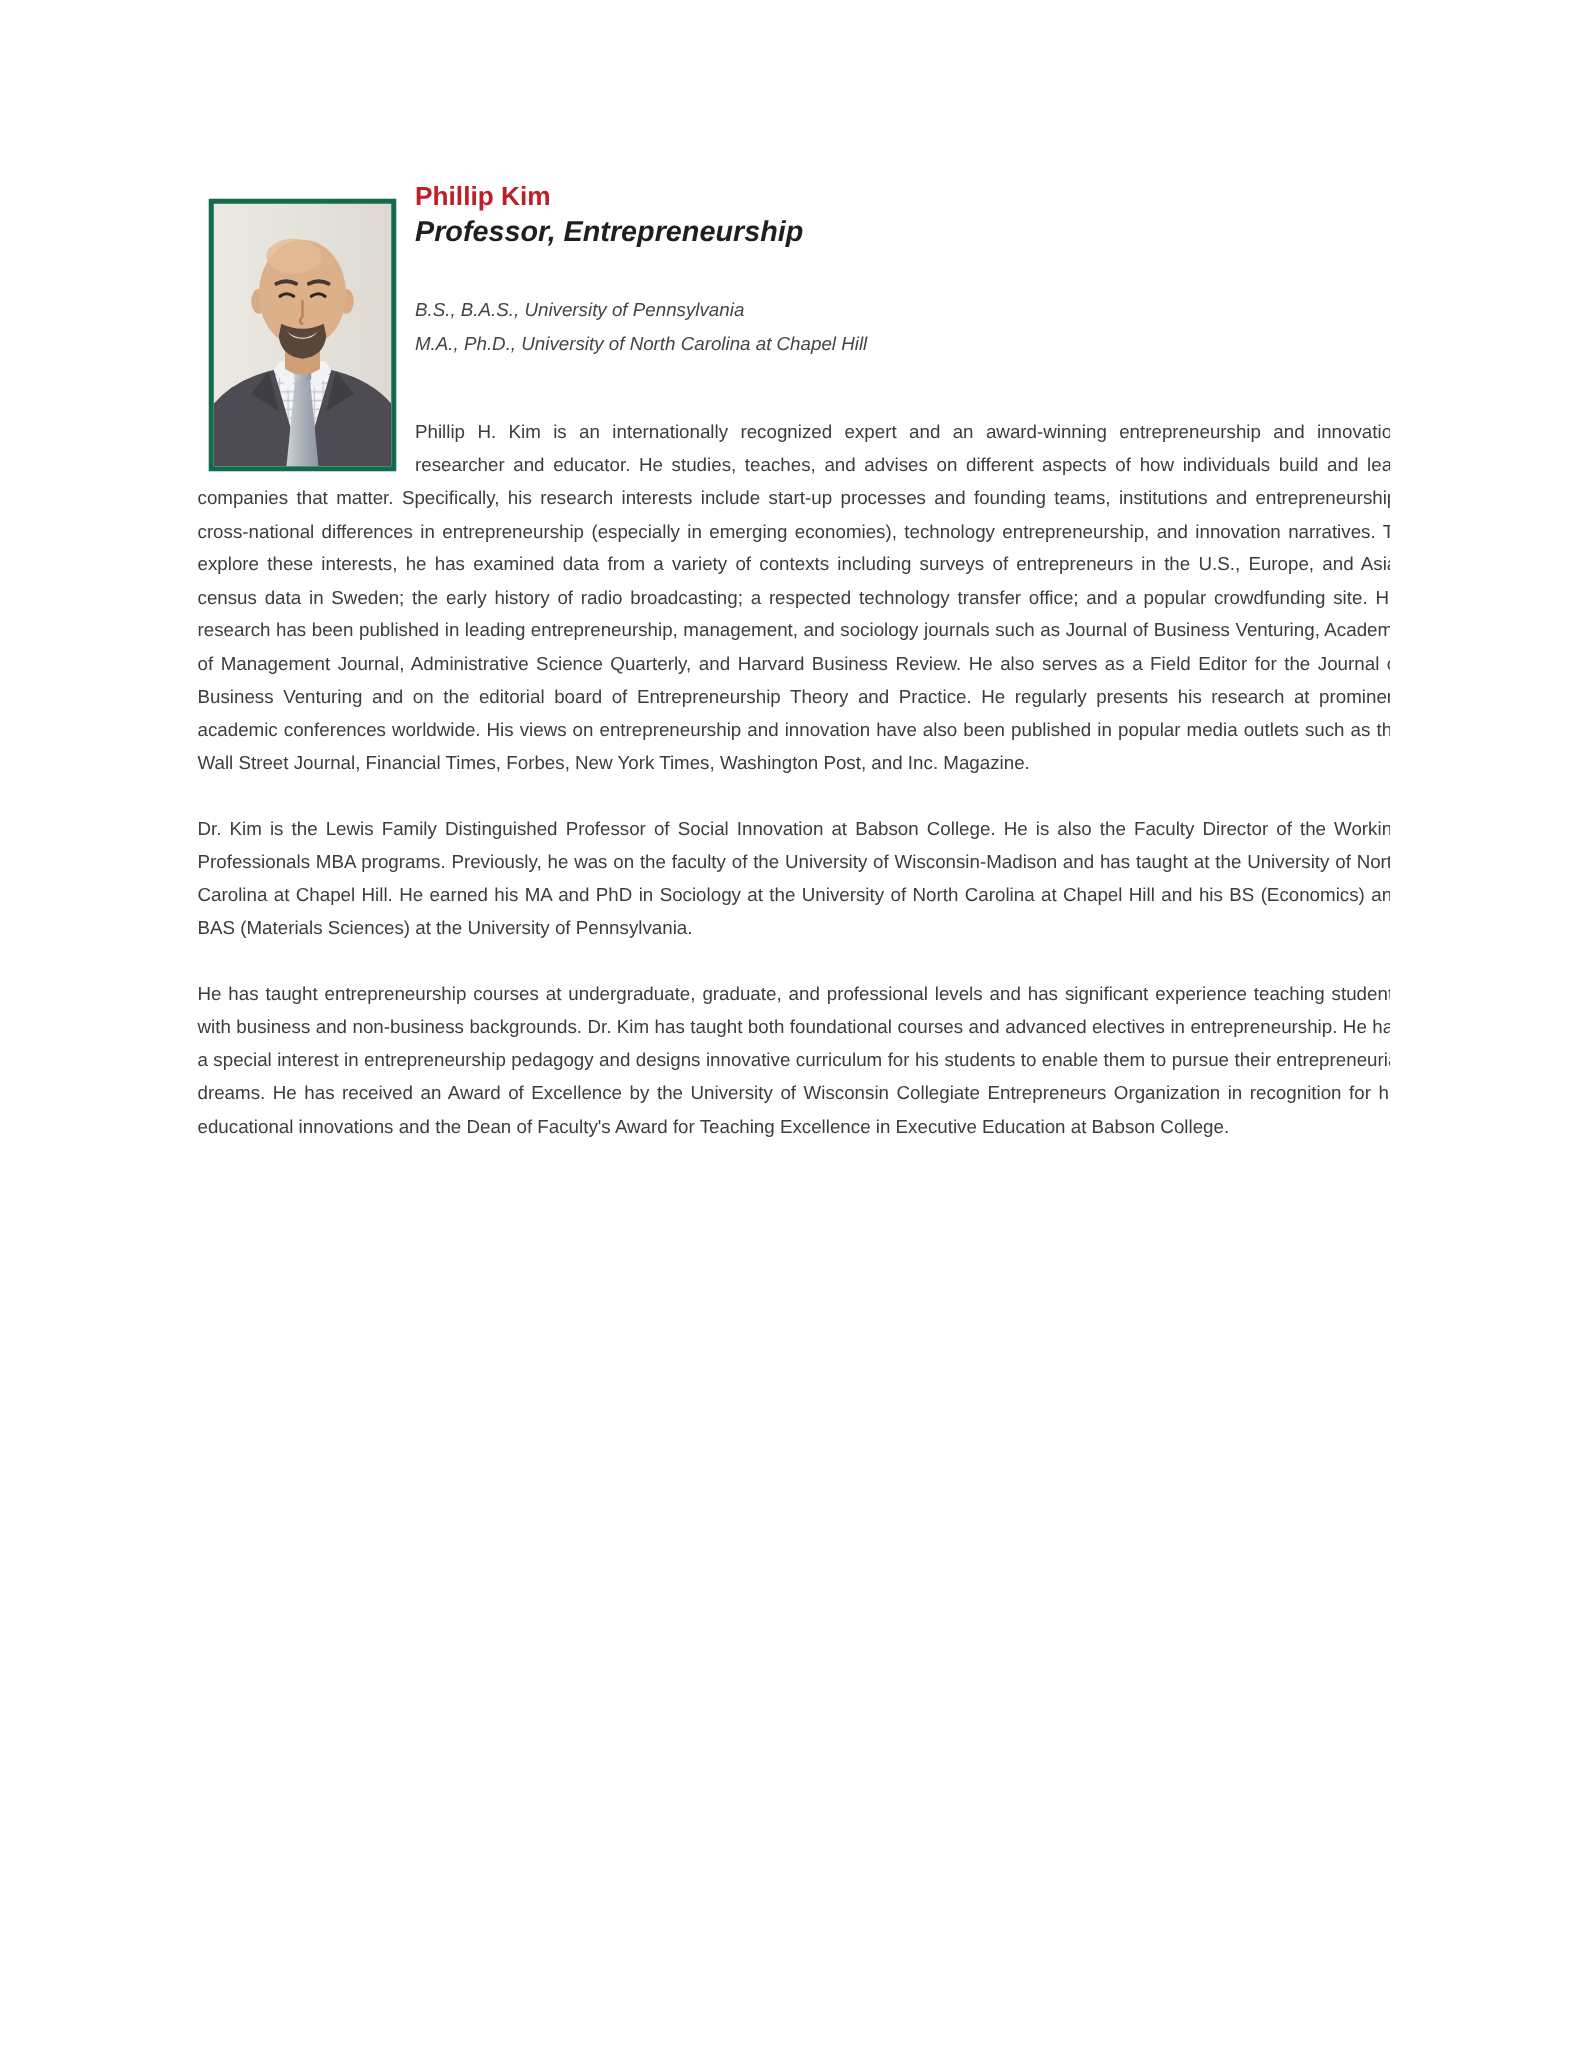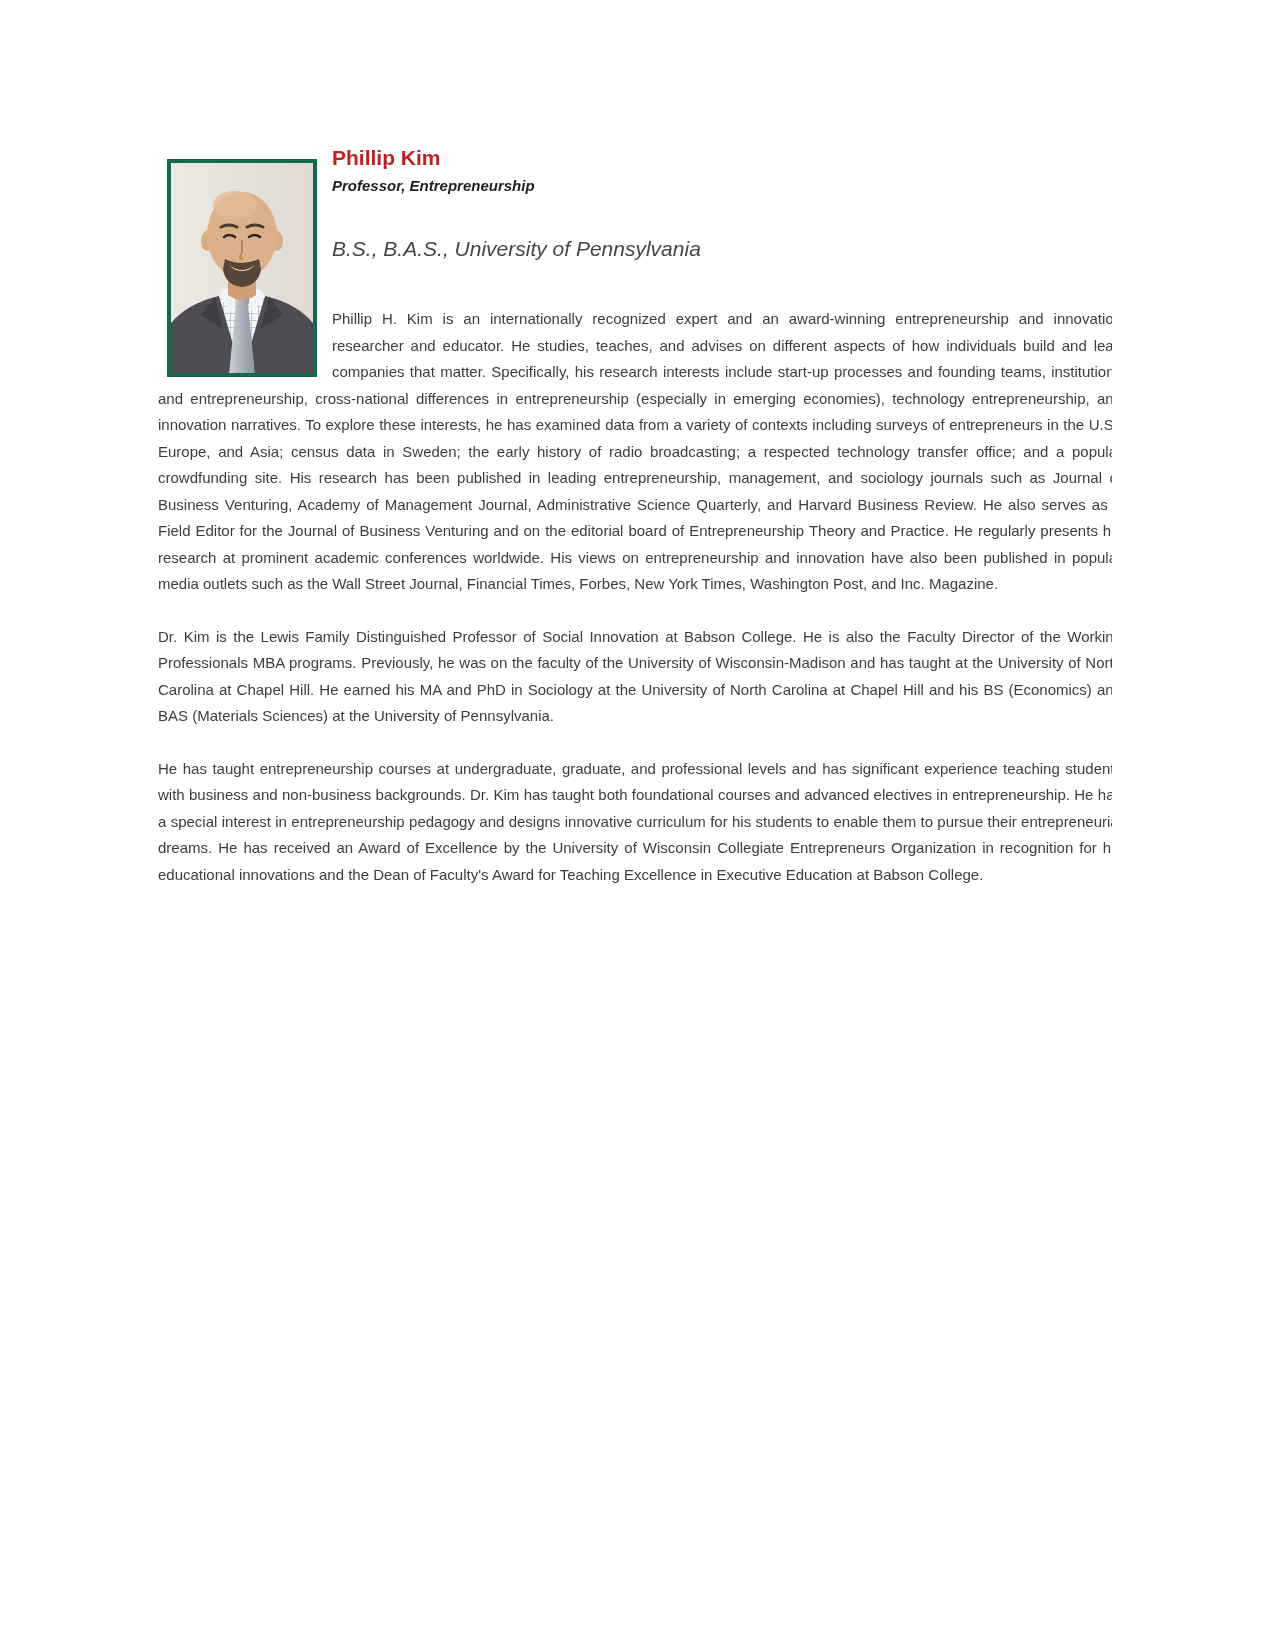--- a/index.html
+++ b/index.html
@@ -28,29 +28,29 @@
     overflow: hidden;
   }
   .photo-frame svg { display: block; width: 100%; height: 100%; }
   .person-name {
     font-size: 21px;
     line-height: 28px;
     font-weight: bold;
     color: #bf2026;
   }
   .job-title {
-    font-size: 15px;
+    font-size: 23px;
     line-height: 27px;
     font-weight: bold;
     font-style: italic;
     color: #1f1f1f;
   }
   .degrees { margin-top: 36px; }
   .degree-line {
-    font-size: 21px;
+    font-size: 15px;
     line-height: 27px;
     font-style: italic;
     color: #454545;
   }
   .header-block { margin-bottom: 44px; }
   .bio-paragraph {
     font-size: 15px;
     line-height: 26.5px;
     color: #3d3d3d;
     text-align: justify;
@@ -114,20 +114,21 @@
         <path d="M58 101 Q71 112 84 101 Q80 108 71 108 Q62 108 58 101 Z" fill="#f7f3ee"></path>
         <path d="M58 101 Q71 112 84 101" stroke="#6b4a33" stroke-width="1.4" fill="none"></path>
       </svg>
     </div>
 
     <div class="header-block">
       <div class="person-name">Phillip Kim</div>
       <div class="job-title">Professor, Entrepreneurship</div>
       <div class="degrees">
         <div class="degree-line">B.S., B.A.S., University of Pennsylvania</div>
+        <div class="degree-line">M.A., Ph.D., University of North Carolina at Chapel Hill</div>
       </div>
     </div>
 
     <p class="bio-paragraph">Phillip H. Kim is an internationally recognized expert and an award-winning entrepreneurship and innovation researcher and educator. He studies, teaches, and advises on different aspects of how individuals build and lead companies that matter. Specifically, his research interests include start-up processes and founding teams, institutions and entrepreneurship, cross-national differences in entrepreneurship (especially in emerging economies), technology entrepreneurship, and innovation narratives. To explore these interests, he has examined data from a variety of contexts including surveys of entrepreneurs in the U.S., Europe, and Asia; census data in Sweden; the early history of radio broadcasting; a respected technology transfer office; and a popular crowdfunding site. His research has been published in leading entrepreneurship, management, and sociology journals such as Journal of Business Venturing, Academy of Management Journal, Administrative Science Quarterly, and Harvard Business Review. He also serves as a Field Editor for the Journal of Business Venturing and on the editorial board of Entrepreneurship Theory and Practice. He regularly presents his research at prominent academic conferences worldwide. His views on entrepreneurship and innovation have also been published in popular media outlets such as the Wall Street Journal, Financial Times, Forbes, New York Times, Washington Post, and Inc. Magazine.</p>
 
     <p class="bio-paragraph">Dr. Kim is the Lewis Family Distinguished Professor of Social Innovation at Babson College. He is also the Faculty Director of the Working Professionals MBA programs. Previously, he was on the faculty of the University of Wisconsin-Madison and has taught at the University of North Carolina at Chapel Hill. He earned his MA and PhD in Sociology at the University of North Carolina at Chapel Hill and his BS (Economics) and BAS (Materials Sciences) at the University of Pennsylvania.</p>
 
     <p class="bio-paragraph">He has taught entrepreneurship courses at undergraduate, graduate, and professional levels and has significant experience teaching students with business and non-business backgrounds. Dr. Kim has taught both foundational courses and advanced electives in entrepreneurship. He has a special interest in entrepreneurship pedagogy and designs innovative curriculum for his students to enable them to pursue their entrepreneurial dreams. He has received an Award of Excellence by the University of Wisconsin Collegiate Entrepreneurs Organization in recognition for his educational innovations and the Dean of Faculty's Award for Teaching Excellence in Executive Education at Babson College.</p>
 
   </div>

